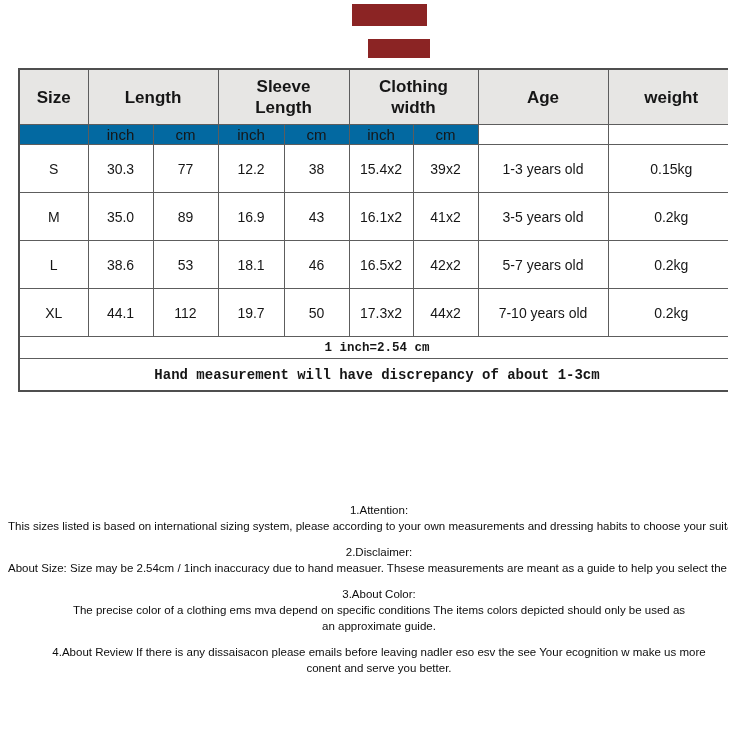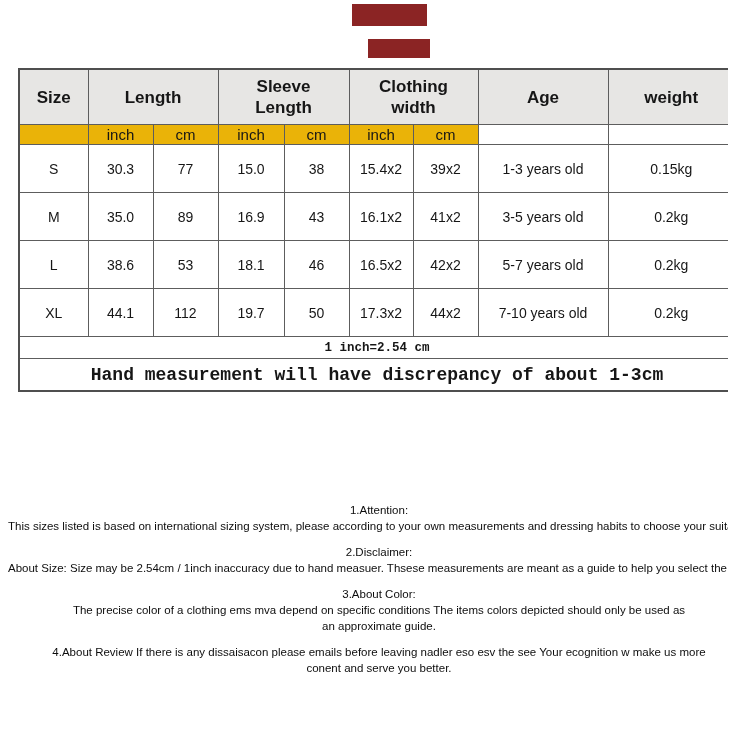--- a/index.html
+++ b/index.html
@@ -28,31 +28,31 @@
     text-align: center; vertical-align: middle;
     padding: 0; overflow: hidden;
     color: #161616;
   }
   tr.head th {
     height: 54px; background: #e7e6e4;
     font-size: 17px; font-weight: bold; line-height: 21px;
   }
   tr.head th .twoline { display: inline-block; max-width: 82px; }
   tr.sub td { height: 19px; font-size: 15px; line-height: 19px; }
-  tr.sub td.shaded { background: #eab308; }
+  tr.sub td.shaded { background: #0369a1; }
   tbody tr td { height: 47px; font-size: 14px; }
   tr.footnote-1 td {
     height: 21px;
     font-family: "Liberation Mono", "DejaVu Sans Mono", monospace;
     font-weight: bold; font-size: 12.5px; margin-left: 16px;
   }
   tr.footnote-2 td {
     height: 31px;
     font-family: "Liberation Mono", "DejaVu Sans Mono", monospace;
-    font-weight: bold; font-size: 18px;
+    font-weight: bold; font-size: 14px;
   }
 
   
   .notes {
     position: absolute; left: 8px; top: 502px; width: 742px;
     font-size: 11.5px; line-height: 16.4px; color: #0d0d0d;
   }
   .note-section { margin: 0 0 9px 0; text-align: center; }
   .note-line { white-space: nowrap; }
 </style>
@@ -95,21 +95,21 @@
         <td class="shaded">cm</td>
         <td></td>
         <td></td>
       </tr>
     </thead>
     <tbody>
         <tr>
           <td>S</td>
           <td>30.3</td>
           <td>77</td>
-          <td>15.0</td>
+          <td>12.2</td>
           <td>38</td>
           <td>15.4x2</td>
           <td>39x2</td>
           <td>1-3 years old</td>
           <td>0.15kg</td>
         </tr>
         <tr>
           <td>M</td>
           <td>35.0</td>
           <td>89</td>

